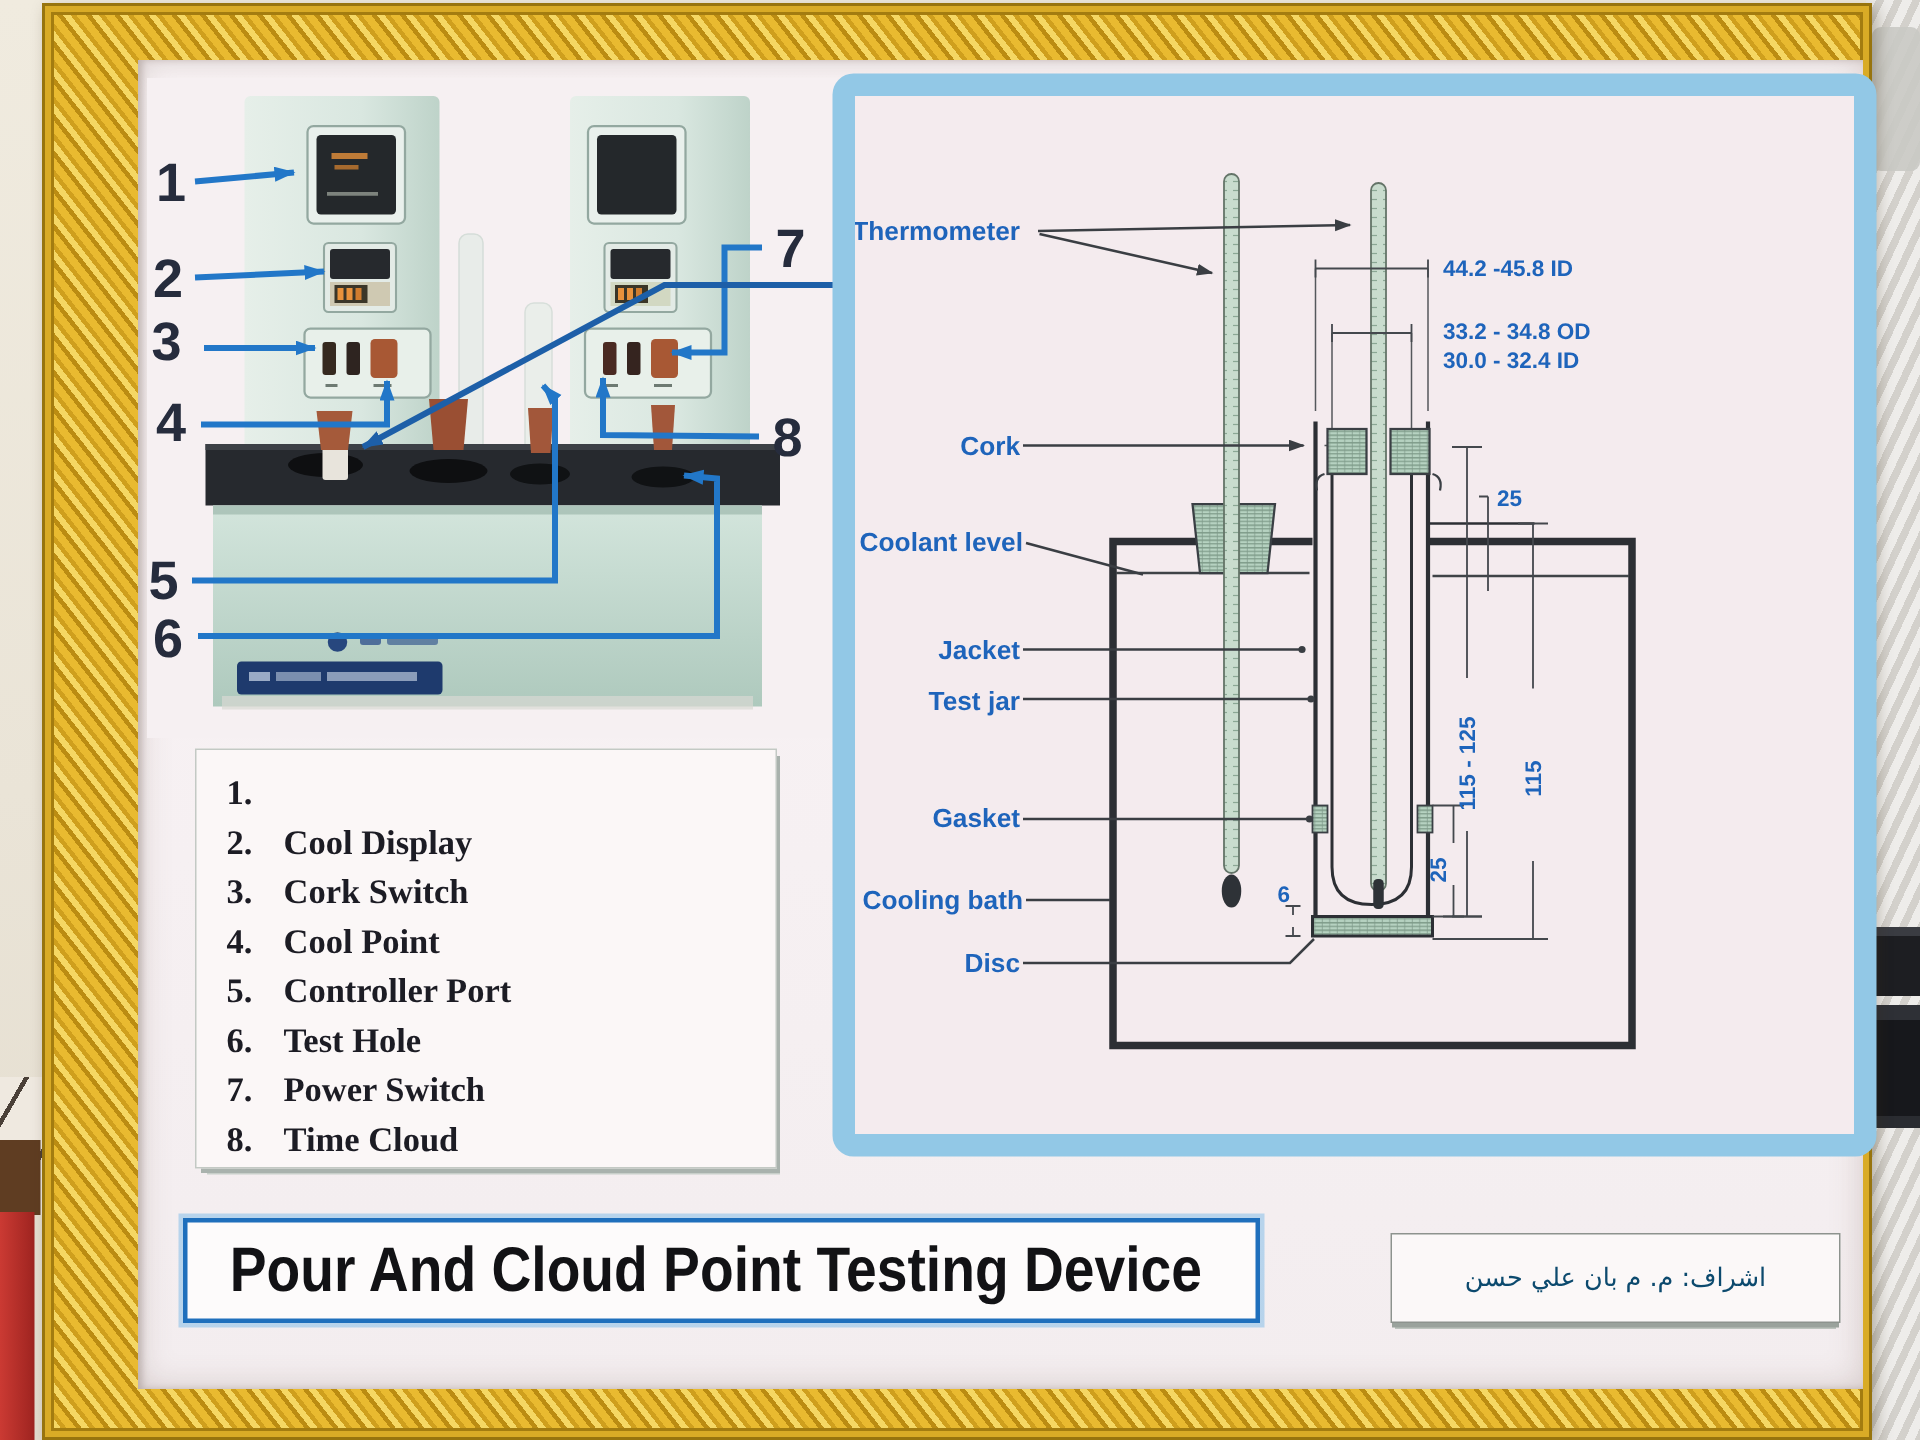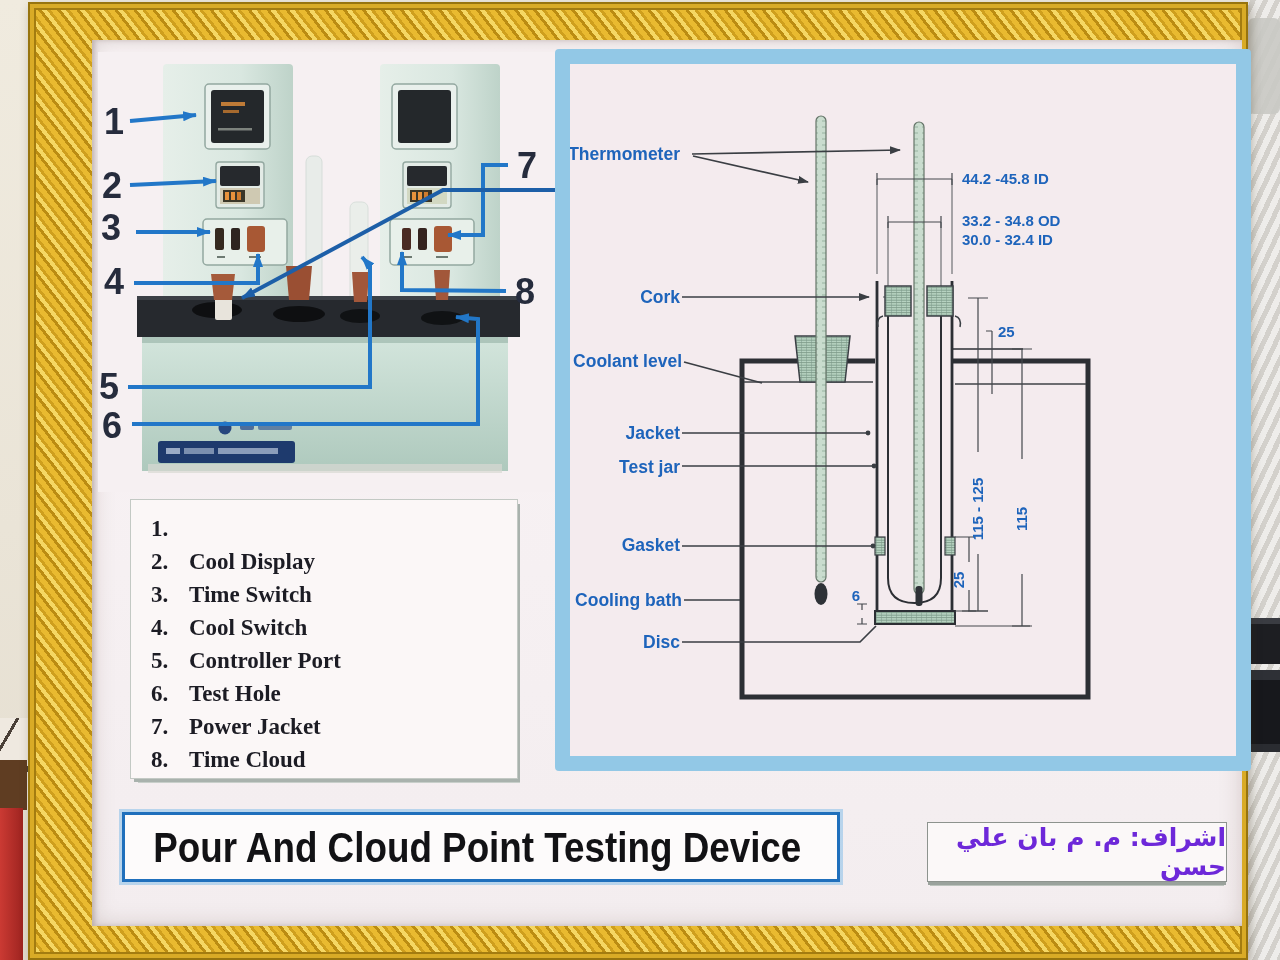--- a/index.html
+++ b/index.html
@@ -22,39 +22,39 @@
   .frame{position:absolute;left:28px;top:2px;width:1216px;height:954px;
     background:
       repeating-linear-gradient(52deg,#e9ba30 0 5px,#bb8c12 5px 8px,#f5d763 8px 12px,#cf9f1d 12px 15px);
     border:2px solid #97740e;
     box-shadow:inset 0 0 0 4px #d9ab26, inset 0 0 0 6px #a37c10, 3px 4px 10px rgba(60,45,20,.35);}
   .poster{position:absolute;left:62px;top:36px;width:1150px;height:886px;
     background:linear-gradient(180deg,#f9f4f6 0%,#f6f0f2 60%,#f3edef 100%);
     box-shadow:inset 0 0 22px rgba(130,105,95,.28), inset 3px 0 4px rgba(90,70,65,.25);}
   
   .diagram-box{position:absolute;left:463px;top:9px;width:696px;height:722px;box-sizing:border-box;
-    border:15px solid #92c8e6;background:#f4ebee;border-radius:4px;}
+    border:15px solid #92c8e6;background:#f4ebee;border-radius:14px;}
   
   .legend-box{position:absolute;left:38px;top:459px;width:388px;height:280px;box-sizing:border-box;
     background:#fbf7f7;border:1px solid #c3c9c4;box-shadow:3px 4px 0 -1px #a9b2ad,5px 7px 0 -3px #c8cfca;
     padding:12px 0 0 20px;}
   .legend-row{display:flex;height:33px;align-items:center;
     font-family:"Liberation Serif",serif;font-weight:bold;font-size:23px;color:#1c1c24;}
   .legend-num{width:32px;}
   .legend-label{padding-left:6px;}
   
   .title-box{position:absolute;left:30px;top:772px;width:718px;height:70px;box-sizing:border-box;
     background:#fdfbfb;border:3px solid #1f6fbc;box-shadow:0 0 0 3px rgba(110,180,230,.45);
     display:flex;align-items:center;justify-content:flex-start;}
   .title-text{font-weight:bold;font-size:40px;color:#121215;letter-spacing:0px;
     transform:scaleX(.92) scaleY(1.05);white-space:nowrap;}
   .sup-box{position:absolute;left:835px;top:782px;width:300px;height:60px;box-sizing:border-box;
     background:#fbf8f8;border:1px solid #8d938e;box-shadow:0 4px 0 -1px #9aa29c,0 7px 0 -3px #bcc3bd;
     display:flex;align-items:center;justify-content:center;direction:rtl;}
-  .sup-text{font-family:"DejaVu Sans",sans-serif;font-weight:bold;font-size:25px;color:#6d28d9;}
+  .sup-text{font-family:"DejaVu Sans",sans-serif;font-weight:normal;font-size:17px;color:#0c4a6e;}
   svg{display:block;}
   .photo-svg{position:absolute;left:6px;top:12px;}
   .diagram-svg{position:absolute;left:0;top:0;}
 </style>
 </head>
 <body>
 
 <div class="scene">
   <div class="right-stuff"></div>
   <div class="right-band1"></div>
@@ -290,37 +290,37 @@
       <div class="legend-box">
         <div class="legend-row">
             <span class="legend-num">1.</span>
           </div>
         <div class="legend-row">
             <span class="legend-num">2.</span>
             <span class="legend-label">Cool Display</span>
           </div>
         <div class="legend-row">
             <span class="legend-num">3.</span>
-            <span class="legend-label">Time Switch</span>
+            <span class="legend-label">Cork Switch</span>
           </div>
         <div class="legend-row">
             <span class="legend-num">4.</span>
-            <span class="legend-label">Cool Switch</span>
+            <span class="legend-label">Cool Point</span>
           </div>
         <div class="legend-row">
             <span class="legend-num">5.</span>
             <span class="legend-label">Controller Port</span>
           </div>
         <div class="legend-row">
             <span class="legend-num">6.</span>
             <span class="legend-label">Test Hole</span>
           </div>
         <div class="legend-row">
             <span class="legend-num">7.</span>
-            <span class="legend-label">Power Jacket</span>
+            <span class="legend-label">Power Switch</span>
           </div>
         <div class="legend-row">
             <span class="legend-num">8.</span>
             <span class="legend-label">Time Cloud</span>
           </div>
       </div>
 
       <div class="title-box">
         <div class="title-text">Pour And Cloud Point Testing Device</div>
       </div>

